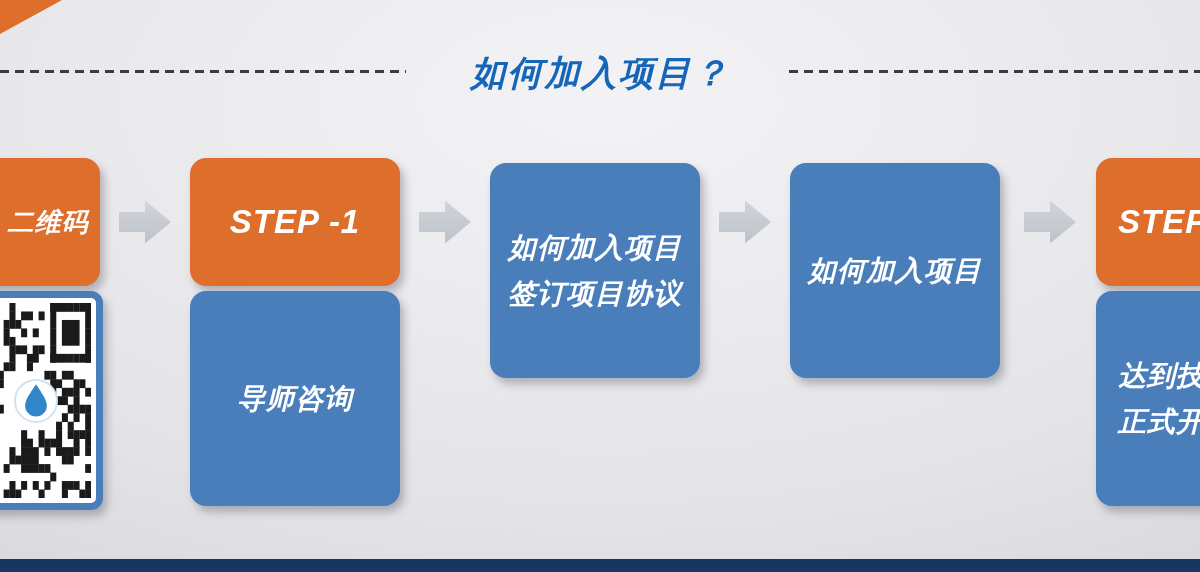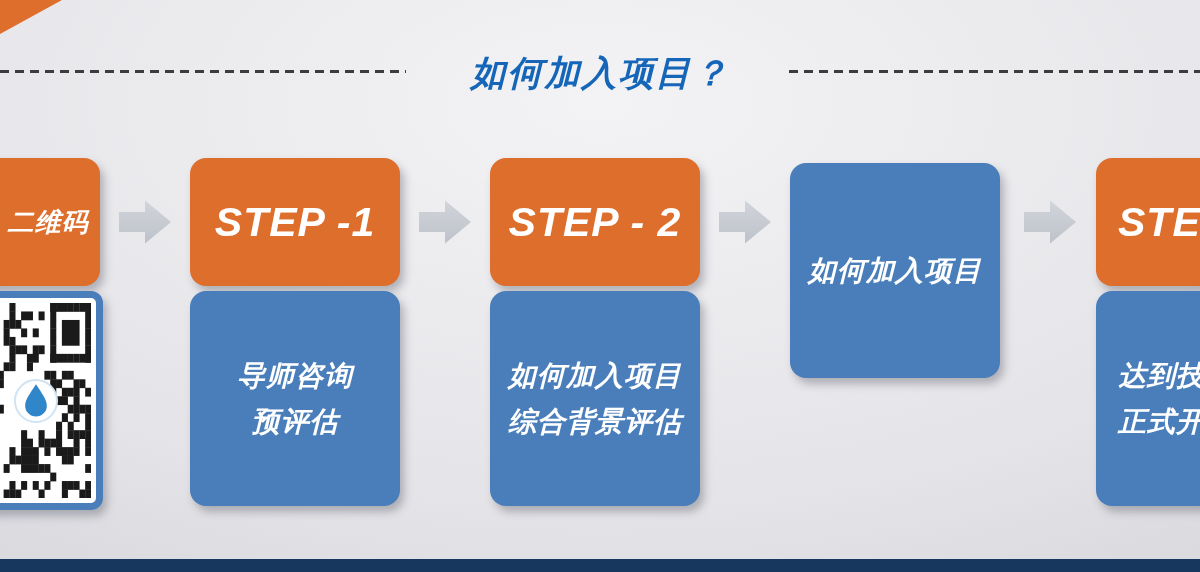--- a/index.html
+++ b/index.html
@@ -30,21 +30,21 @@
   }
   .dash-left{left:0;width:406px;}
   .dash-right{left:789px;width:411px;}
 
   
   .step-col{position:absolute;top:158px;width:210px;}
   .step-header{
     height:128px;border-radius:16px;
     background:var(--accent_orange);
     display:flex;align-items:center;justify-content:center;
-    color:#fff;font-size:41px;font-weight:bold;letter-spacing:1px;
+    color:#fff;font-size:33px;font-weight:bold;letter-spacing:1px;
     box-shadow:4px 6px 9px rgba(105,105,118,.45);
     box-sizing:border-box;
     text-align:center;
   }
   .step-body{
     margin-top:5px;height:215px;border-radius:16px;
     background:var(--accent_blue);
     display:flex;flex-direction:column;align-items:center;justify-content:center;
     color:#fff;font-size:28px;font-weight:bold;letter-spacing:1px;
     line-height:1.62;text-align:center;
@@ -347,31 +347,27 @@
   <div class="arrow" style="left:419px"></div>
   <div class="arrow" style="left:719px"></div>
   <div class="arrow" style="left:1024px"></div>
 
   <div class="step-col" style="left:190px">
     <div class="step-header">
       <span>STEP -1</span>
     </div>
     <div class="step-body">
       <div class="body-line">导师咨询</div>
-      <div class="body-line">预评估</div>
     </div>
   </div>
 
   <div class="step-col" style="left:490px">
-    <div class="step-header">
-      <span>STEP - 2</span>
-    </div>
     <div class="step-body">
       <div class="body-line">如何加入项目</div>
-      <div class="body-line">综合背景评估</div>
+      <div class="body-line">签订项目协议</div>
     </div>
   </div>
 
   <div class="step-col" style="left:790px">
     <div class="step-body">
       <div class="body-line">如何加入项目</div>
 
     </div>
   </div>
 

